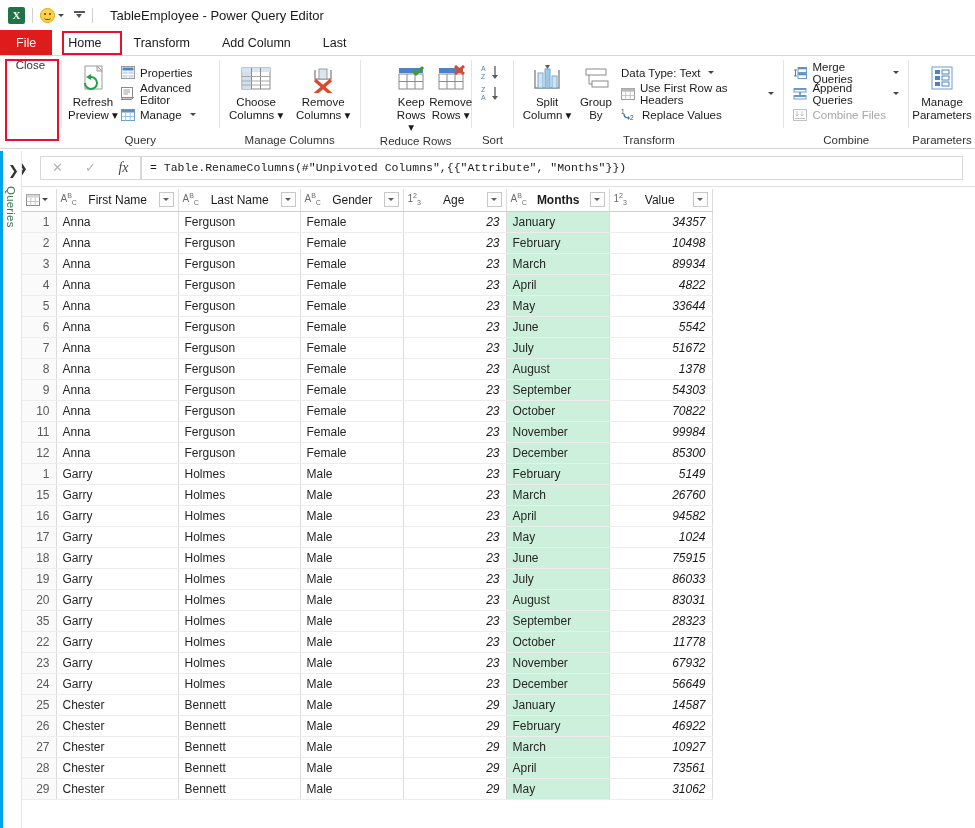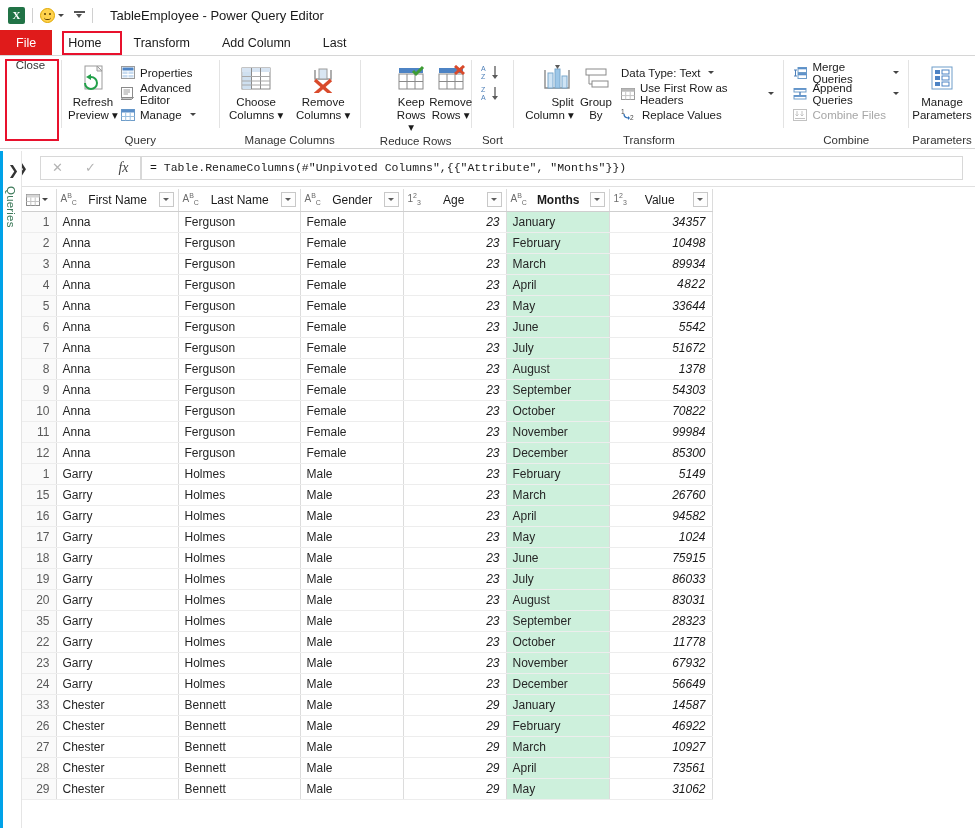--- a/index.html
+++ b/index.html
@@ -388,21 +388,21 @@
             </svg>
           </span>
         </div>
       </div>
       <div class="rgroup-label">Sort</div>
     </div>
     <div class="rgroup-div"></div>
 
     <div class="rgroup" style="width:283px;">
       <div class="rgroup-body">
-        <div class="big-btn" style="width:58px;align-items:flex-end;">
+        <div class="big-btn" style="width:58px;">
           <div class="bicon">
             <svg width="34" height="30" viewBox="0 0 34 30">
               <path d="M5 6 L5 24 L29 24 L29 6" stroke="#8a8a8a" stroke-width="1.4" fill="none"></path>
               <rect x="8" y="9" width="5" height="15" fill="#cfe4f5" stroke="#7aa8cc"></rect>
               <rect x="15" y="5" width="5" height="19" fill="#9dc7e8" stroke="#7aa8cc"></rect>
               <rect x="22" y="12" width="5" height="12" fill="#cfe4f5" stroke="#7aa8cc"></rect>
               <path d="M15 1 l2.5 4 l2.5 -4 z" fill="#5a5a5a"></path>
             </svg>
           </div>
           <span>Split</span>
@@ -641,21 +641,21 @@
             <td class="c-sel" style="width: 103px;">March</td>
             <td class="num" style="width: 103px;">89934</td>
           </tr>
           <tr>
             <td class="rownum">4</td>
             <td class="" style="width: 122px;">Anna</td>
             <td class="" style="width: 122px;">Ferguson</td>
             <td class="" style="width: 103px;">Female</td>
             <td class="num" style="width: 103px;">23</td>
             <td class="c-sel" style="width: 103px;">April</td>
-            <td class="num" style="width: 103px; font-family: Liberation Mono, monospace;">4822</td>
+            <td class="num" style="width: 103px;">4822</td>
           </tr>
           <tr>
             <td class="rownum">5</td>
             <td class="" style="width: 122px;">Anna</td>
             <td class="" style="width: 122px;">Ferguson</td>
             <td class="" style="width: 103px;">Female</td>
             <td class="num" style="width: 103px;">23</td>
             <td class="c-sel" style="width: 103px;">May</td>
             <td class="num" style="width: 103px;">33644</td>
           </tr>
@@ -815,21 +815,21 @@
           <tr>
             <td class="rownum">24</td>
             <td class="" style="width: 122px;">Garry</td>
             <td class="" style="width: 122px;">Holmes</td>
             <td class="" style="width: 103px;">Male</td>
             <td class="num" style="width: 103px;">23</td>
             <td class="c-sel" style="width: 103px;">December</td>
             <td class="num" style="width: 103px;">56649</td>
           </tr>
           <tr>
-            <td class="rownum">33</td>
+            <td class="rownum">25</td>
             <td class="" style="width: 122px;">Chester</td>
             <td class="" style="width: 122px;">Bennett</td>
             <td class="" style="width: 103px;">Male</td>
             <td class="num" style="width: 103px;">29</td>
             <td class="c-sel" style="width: 103px;">January</td>
             <td class="num" style="width: 103px;">14587</td>
           </tr>
           <tr>
             <td class="rownum">26</td>
             <td class="" style="width: 122px;">Chester</td>

